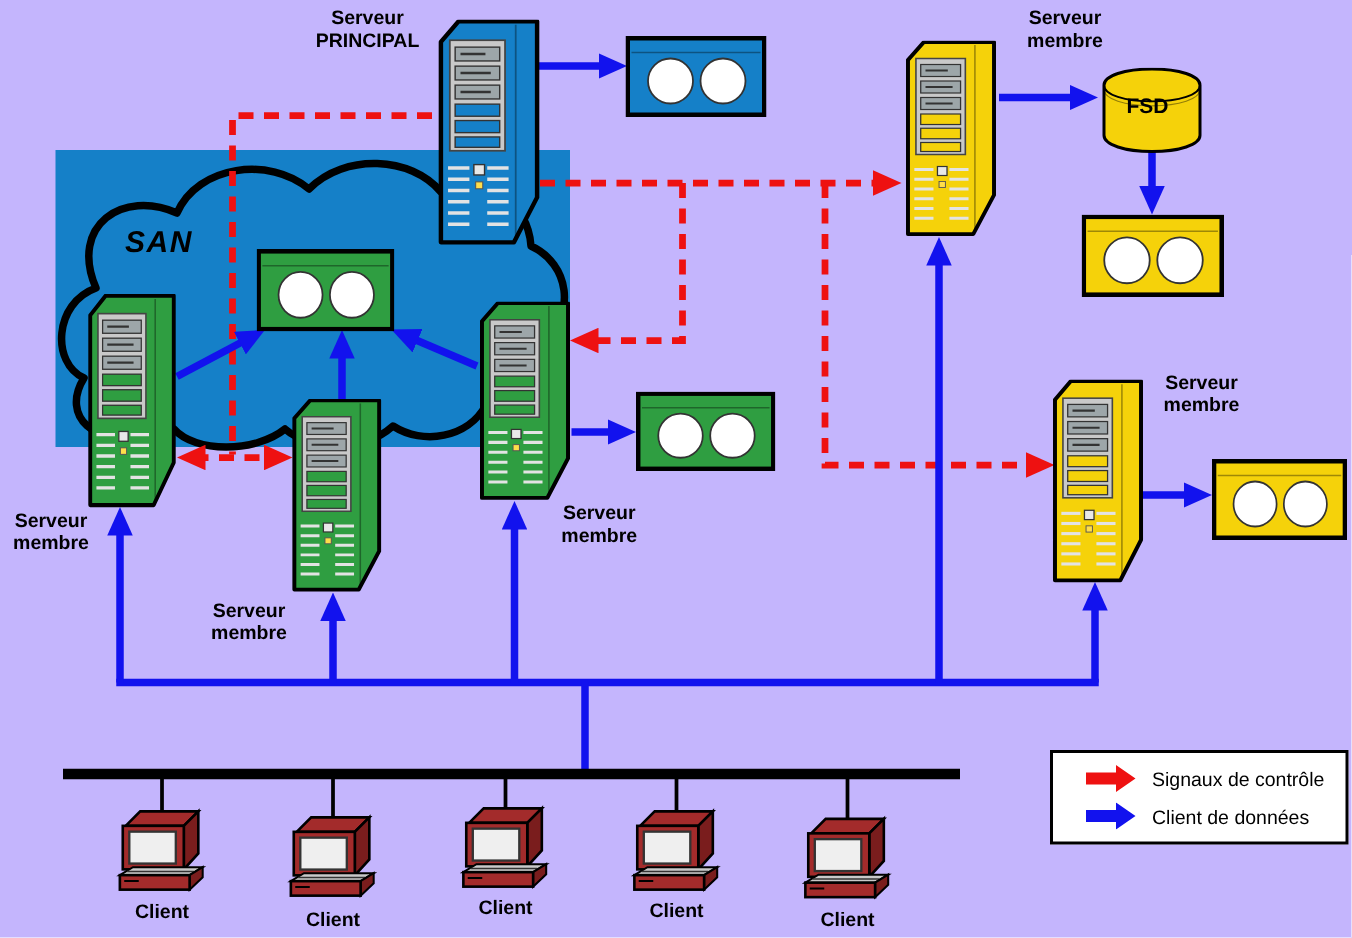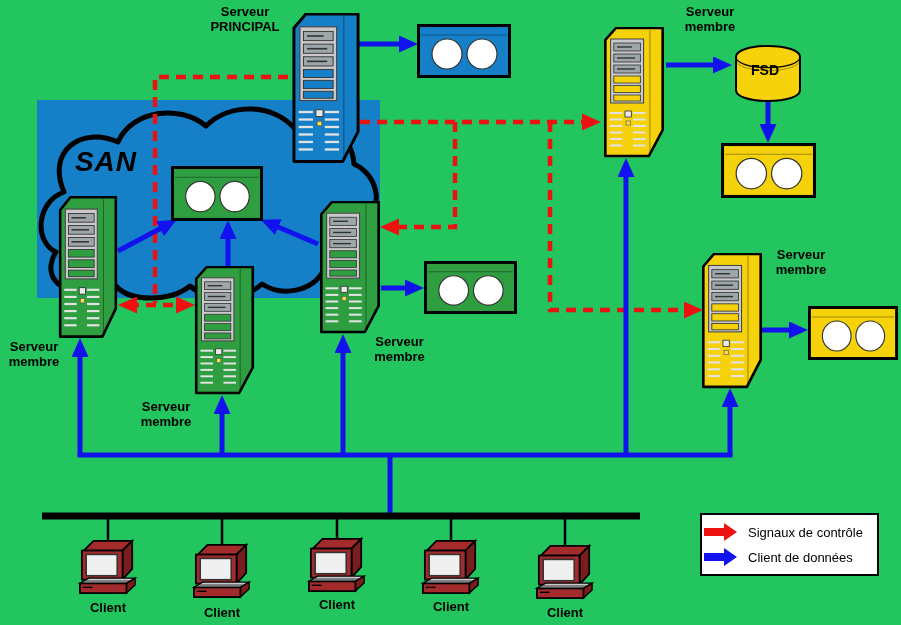--- a/index.html
+++ b/index.html
@@ -1,33 +1,33 @@
 <!DOCTYPE html>
 <html style="--primary-blue: #1580C8; --member-green: #2F9E41; --member-yellow: #F5D20A; --client-red: #A32B2B; --client-red-dark: #7A1D1D; --arrow-blue: #1212EE; --arrow-red: #EE1111; --bus-black: #000000;"><head>
 <meta charset="utf-8">
 <style>
   html,body{margin:0;padding:0;background:#fff;}
   #stage{
-    position:relative;width:901px;height:625px;background:#22c55e;overflow:hidden;
+    position:relative;width:901px;height:625px;background:#c4b5fd;overflow:hidden;
     font-family:"Liberation Sans",sans-serif;
   }
   #wires{position:absolute;left:0;top:0;}
   .icon{position:absolute;}
   .lbl{
     position:absolute;white-space:pre-line;text-align:center;
     font-weight:bold;font-size:13px;line-height:15px;color:#000;
   }
   .lbl.san{
-    font-size:28px;font-style:italic;letter-spacing:1px;line-height:24px;
+    font-size:20px;font-style:italic;letter-spacing:1px;line-height:24px;
   }
   .lbl.fsd{font-size:14px;}
   #legend{
     position:absolute;left:700px;top:500px;width:173px;height:59px;
     background:#fff;border:2px solid #000;
-    display:flex;flex-direction:column;justify-content:center;gap:7px;padding-left:2px;margin-top:13px;
+    display:flex;flex-direction:column;justify-content:center;gap:7px;padding-left:22px;
   }
   .legend-row{display:flex;align-items:center;gap:10px;}
   .legend-row span{font-size:13px;color:#000;}
 </style>
 </head>
 <body>
 
 <div id="stage">
 
   <svg width="0" height="0" style="position:absolute" aria-hidden="true">

